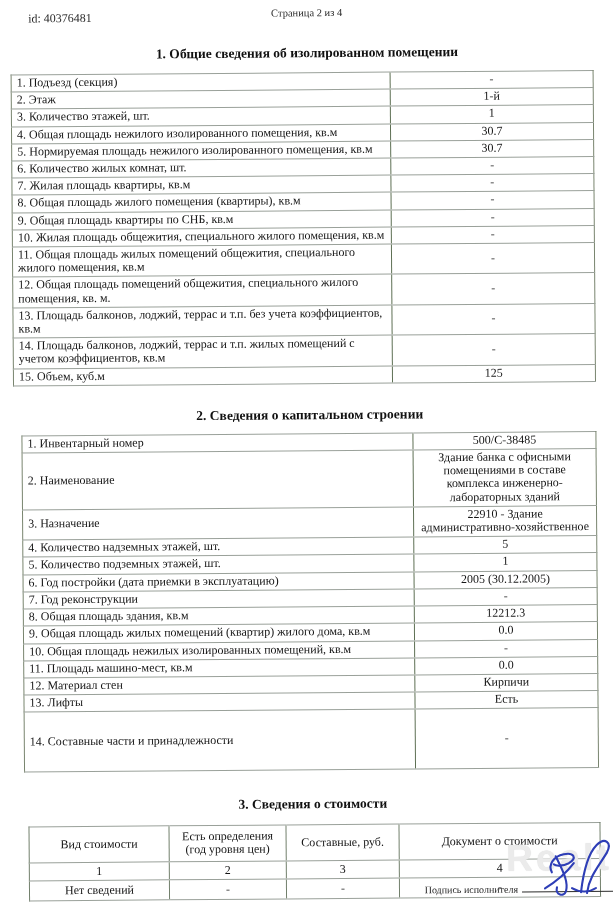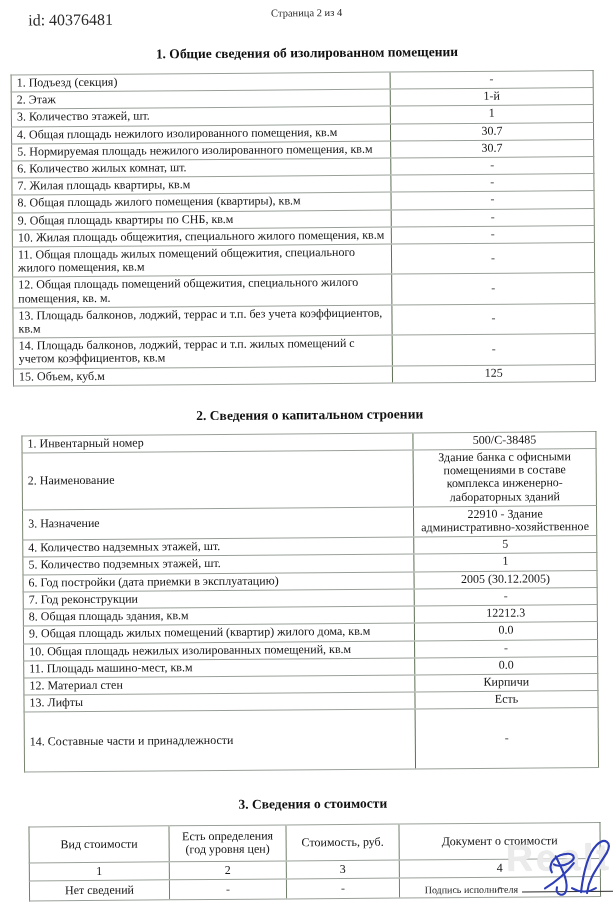--- a/index.html
+++ b/index.html
@@ -7,21 +7,21 @@
     width:613px;height:906px;background:#ffffff;overflow:hidden;
     font-family:"Liberation Serif","DejaVu Serif",serif;color:#151515;
     position:relative;
   }
   .sheet{
     width:613px;height:906px;position:relative;
     transform:rotate(-0.45deg);transform-origin:55% 0;
   }
   
   .topbar{position:relative;height:22px;padding-top:9px;}
-  .doc-id{position:absolute;left:28px;top:9px;font-size:16px;color:#2a2a2a;}
+  .doc-id{position:absolute;left:28px;top:9px;font-size:12px;color:#2a2a2a;}
   .page-num{position:absolute;left:0;right:0;top:7px;text-align:center;font-size:10.5px;color:#2a2a2a;}
 
   .sec-title{
     text-align:center;font-weight:bold;font-size:13.5px;color:#111;
     margin:0;padding:0;
   }
   #title1{margin-top:14px;margin-bottom:11px;}
   #title2{margin-top:23px;margin-bottom:10px;}
   #title3{margin-top:26px;margin-bottom:12px;}
 
@@ -206,21 +206,21 @@
     <colgroup>
       <col style="width:140px">
         <col style="width:117px">
         <col style="width:113px">
         <col style="width:201px">
     </colgroup>
     <tbody id="t3-body">
         <tr>
           <td class="hdr-cell">Вид стоимости</td>
           <td class="hdr-cell">Есть определения (год уровня цен)</td>
-          <td class="hdr-cell">Стоимость, руб.</td>
+          <td class="hdr-cell">Составные, руб.</td>
           <td class="hdr-cell">Документ о стоимости</td>
         </tr>
         <tr>
           <td class="num-cell">1</td>
           <td class="num-cell">2</td>
           <td class="num-cell">3</td>
           <td class="num-cell">4</td>
         </tr>
         <tr>
           <td class="data-cell">Нет сведений</td>

